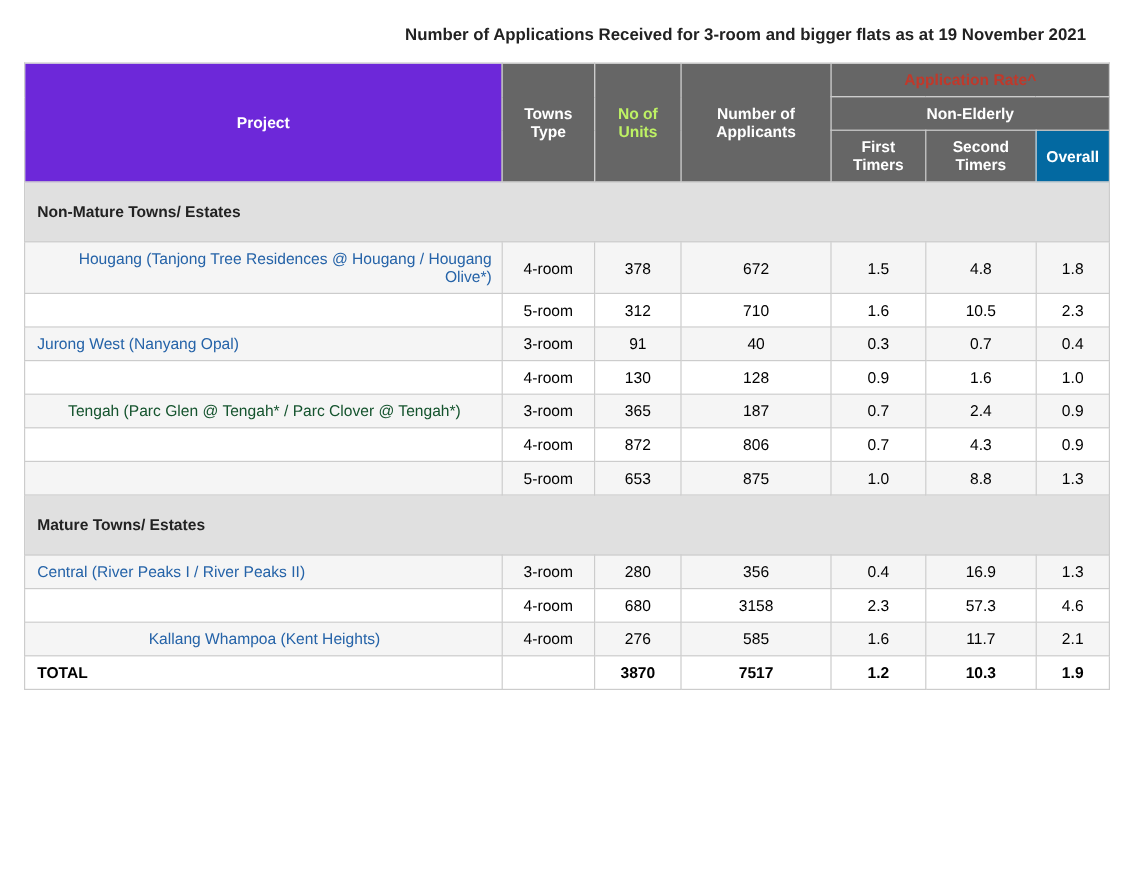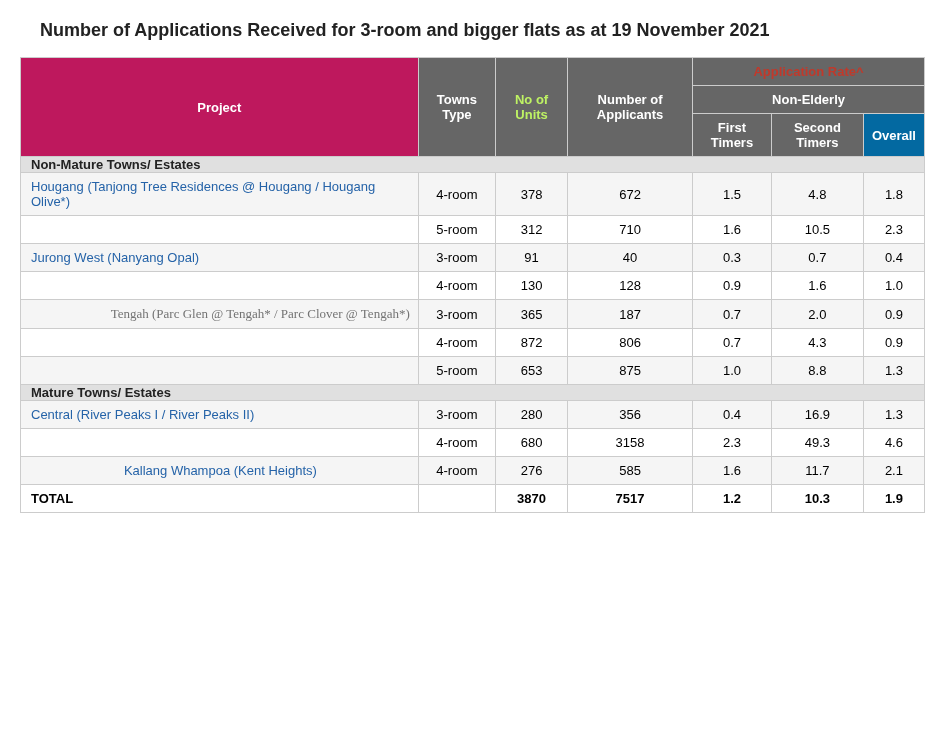--- a/index.html
+++ b/index.html
@@ -4,41 +4,41 @@
   <style>
     * { box-sizing: border-box; margin: 0; padding: 0; }
     body {
       font-family: Arial, sans-serif;
       font-size: 13px;
       background: #fff;
       padding: 20px;
       width: 945px;
     }
     .page-title {
-      text-align: left;
-      font-size: 18px;
+      text-align: right;
+      font-size: 14px;
       font-weight: bold;
       color: #222;
       margin-bottom: 16px;
       padding: 0 20px;
     }
     table {
       width: 100%;
       border-collapse: collapse;
       border: 1px solid #ccc;
     }
     th, td {
       border: 1px solid #ccc;
       padding: 6px 8px;
       text-align: center;
       vertical-align: middle;
     }
     
     .th-project {
-      background: #be185d;
+      background: #6d28d9;
       color: #fff;
       font-weight: bold;
       text-align: center;
       vertical-align: middle;
       width: 44%;
     }
     .th-flat-type {
       background: #666;
       color: #fff;
       font-weight: bold;
@@ -86,21 +86,21 @@
       color: #fff;
       font-weight: bold;
       vertical-align: middle;
     }
     
     .section-header td {
       background: #e0e0e0;
       font-weight: bold;
       text-align: left;
       color: #222;
-      padding: 0 10px;
+      padding: 17px 10px;
     }
     
     .row-white td {
       background: #fff;
     }
     .row-gray td {
       background: #f5f5f5;
     }
     
     .total-row td {
@@ -137,21 +137,21 @@
       <th class="th-first-timers">First Timers</th>
       <th class="th-second-timers">Second Timers</th>
       <th class="th-overall">Overall</th>
     </tr>
   </thead>
   <tbody id="table-body">
   <tr class="section-header">
         <td colspan="7">Non-Mature Towns/ Estates</td>
       </tr>
       <tr class="row-gray">
-        <td style="text-align: left; padding-left: 10px; color: rgb(37, 99, 168);">Hougang (Tanjong Tree Residences @ Hougang / Hougang Olive*)</td>
+        <td style="text-align: right; padding-left: 10px; color: rgb(37, 99, 168);">Hougang (Tanjong Tree Residences @ Hougang / Hougang Olive*)</td>
         <td>4-room</td>
         <td>378</td>
         <td>672</td>
         <td>1.5</td>
         <td>4.8</td>
         <td>1.8</td>
       </tr>
       <tr class="row-white">
         <td style="text-align: left; padding-left: 10px; border-top: none;"></td>
         <td>5-room</td>
@@ -173,26 +173,26 @@
       <tr class="row-white">
         <td style="text-align: left; padding-left: 10px; border-top: none;"></td>
         <td>4-room</td>
         <td>130</td>
         <td>128</td>
         <td>0.9</td>
         <td>1.6</td>
         <td>1.0</td>
       </tr>
       <tr class="row-gray">
-        <td style="text-align: right; padding-left: 10px; color: #737373; font-family: Liberation Serif, serif;">Tengah (Parc Glen @ Tengah* / Parc Clover @ Tengah*)</td>
+        <td style="text-align: center; padding-left: 10px; color: #14532d;">Tengah (Parc Glen @ Tengah* / Parc Clover @ Tengah*)</td>
         <td>3-room</td>
         <td>365</td>
         <td>187</td>
         <td>0.7</td>
-        <td>2.0</td>
+        <td>2.4</td>
         <td>0.9</td>
       </tr>
       <tr class="row-white">
         <td style="text-align: left; padding-left: 10px; border-top: none;"></td>
         <td>4-room</td>
         <td>872</td>
         <td>806</td>
         <td>0.7</td>
         <td>4.3</td>
         <td>0.9</td>
@@ -217,21 +217,21 @@
         <td>0.4</td>
         <td>16.9</td>
         <td>1.3</td>
       </tr>
       <tr class="row-white">
         <td style="text-align: left; padding-left: 10px; border-top: none;"></td>
         <td>4-room</td>
         <td>680</td>
         <td>3158</td>
         <td>2.3</td>
-        <td>49.3</td>
+        <td>57.3</td>
         <td>4.6</td>
       </tr>
       <tr class="row-gray">
         <td style="text-align: center; padding-left: 10px; color: rgb(37, 99, 168);">Kallang Whampoa (Kent Heights)</td>
         <td>4-room</td>
         <td>276</td>
         <td>585</td>
         <td>1.6</td>
         <td>11.7</td>
         <td>2.1</td>

